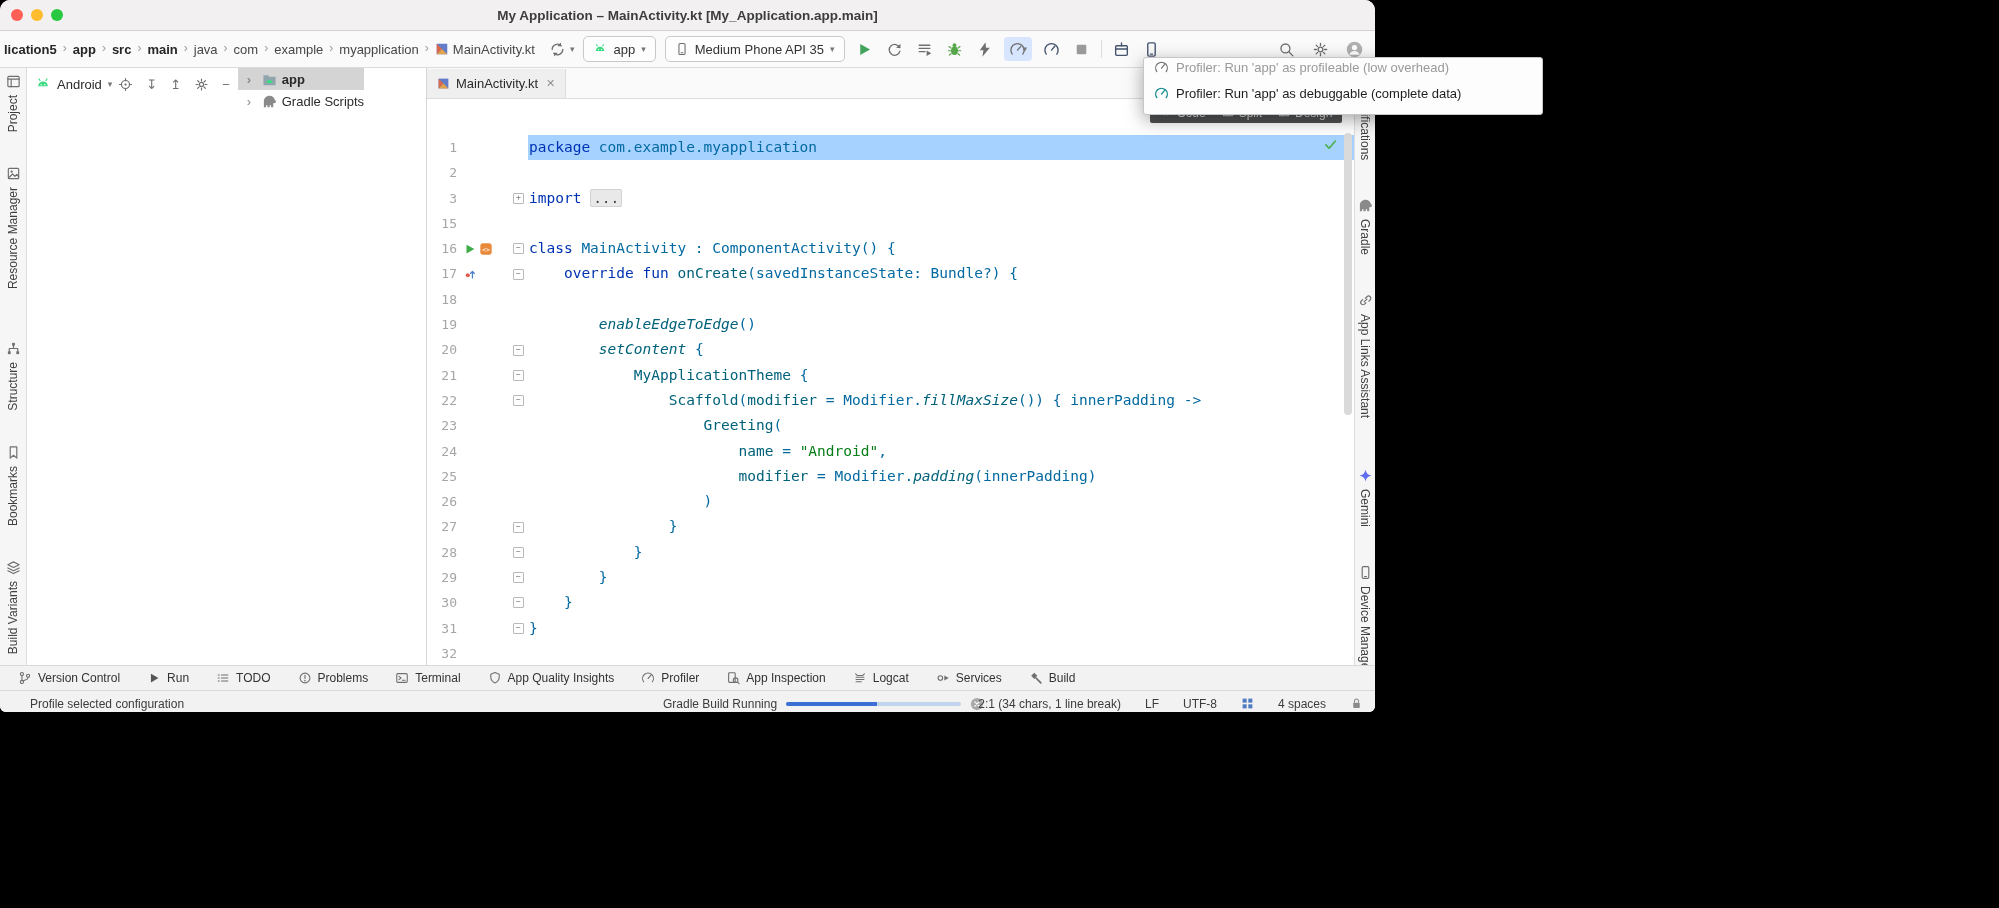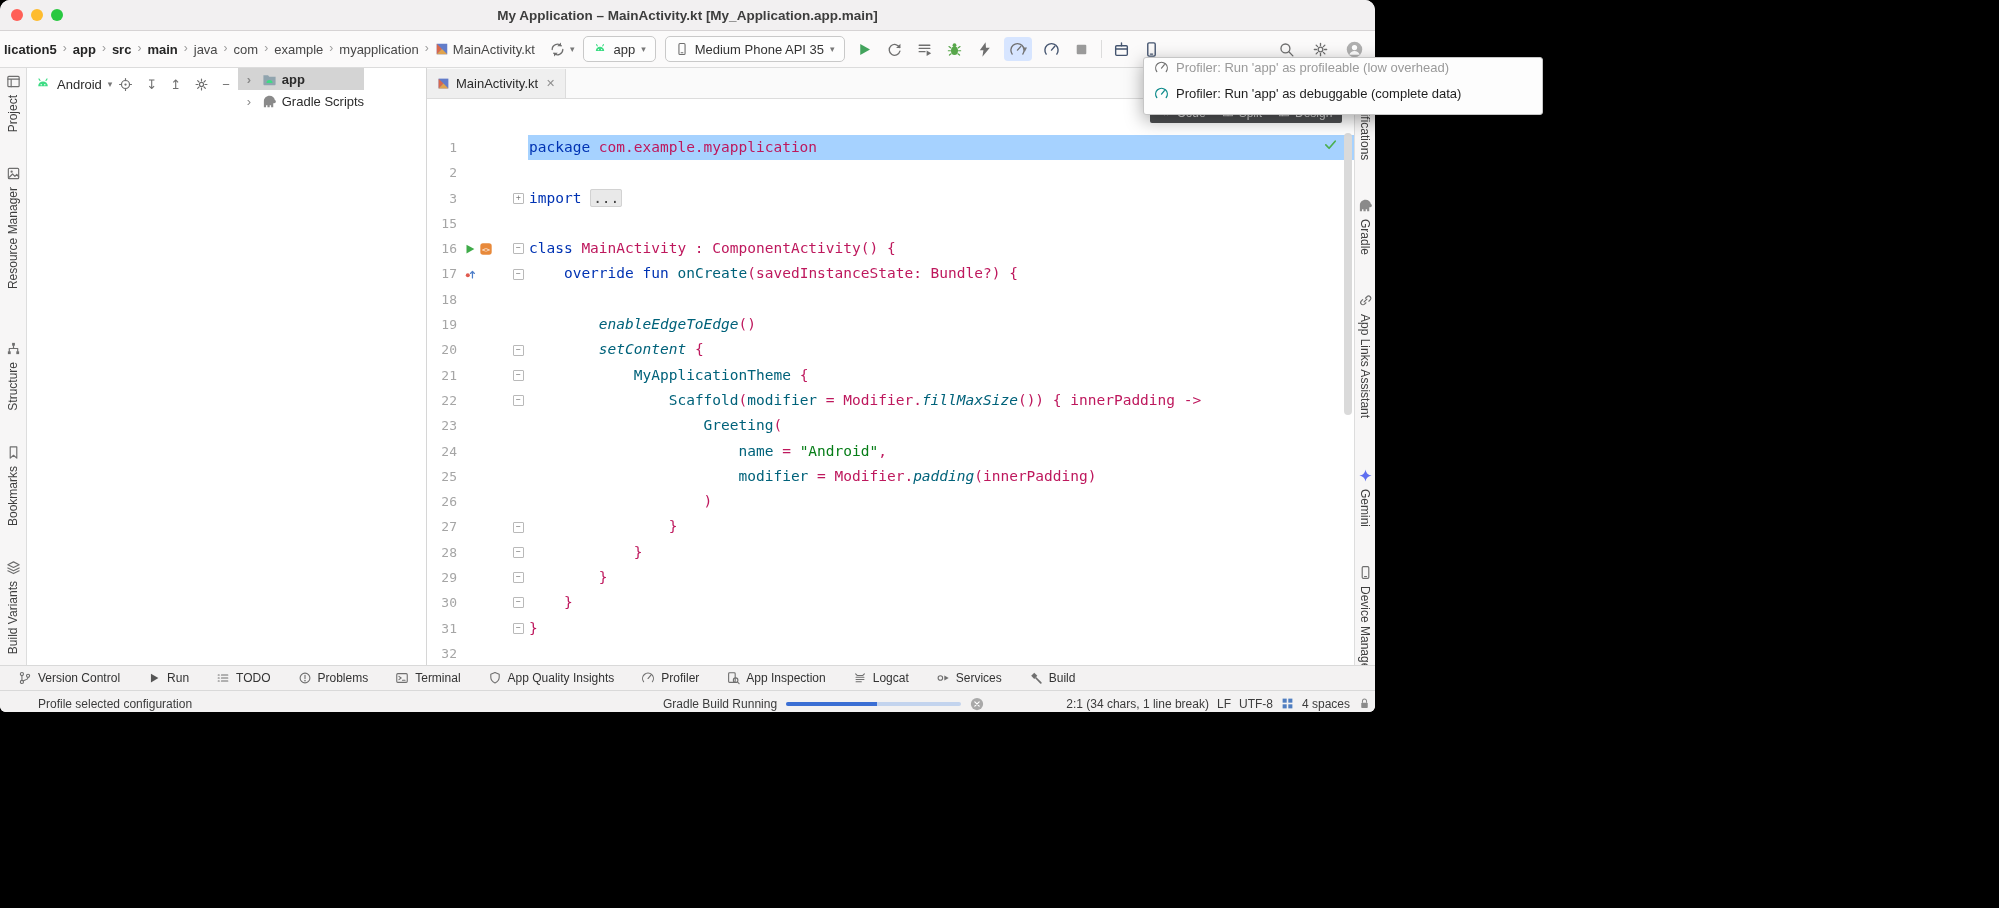--- a/index.html
+++ b/index.html
@@ -72,41 +72,41 @@
   .code-row{display:flex;height:25.3px;line-height:25.3px}
   .gutter-num{width:30px;text-align:right;color:#a5a5a5;font-size:13px;flex:none;cursor:pointer}
   .gutter-icons{width:46px;flex:none;display:flex;align-items:center;gap:2px;padding-left:6px}
   .gutter-icons svg{width:14px;height:14px;display:block}
   .fold-col{width:19px;flex:none;display:flex;align-items:center;justify-content:center}
   .fold-marker{width:9px;height:9px;border:1px solid #b9b9b9;background:#fff;color:#7a7a7a;font-size:8px;
                line-height:8px;text-align:center;border-radius:1px;cursor:pointer}
   .code-text{flex:1;white-space:pre;color:#000;padding-left:1px}
   .code-text.sel{background:#a6d2ff}
   .tok-kw{color:#0033b3}
-  .tok-pl{color:#be185d}
+  .tok-pl{color:#0369a1}
   .tok-fn{color:#00627a}
   .tok-fni{color:#00627a;font-style:italic}
   .tok-na{color:#00627a}
   .tok-str{color:#067d17}
   .tok-fold{background:#e9e9e9;border:1px solid #d2d2d2;border-radius:2px;padding:0 2px;color:#444}
   .insp-check{position:absolute;top:38px;right:16px}
   .insp-check svg{width:15px;height:15px}
   .scroll-thumb{position:absolute;top:34px;right:2px;width:8px;height:282px;background:#dadada;border-radius:4px}
   
   .bottombar{height:24px;background:#f3f2f2;border-top:1px solid #d9d9d9;display:flex;align-items:center;
              gap:27px;padding-left:18px;font-size:12px;color:#333;flex:none;white-space:nowrap}
   .bb-item{display:flex;align-items:center;gap:6px;cursor:pointer}
   .bb-item svg{width:14px;height:14px;display:block}
   .statusbar{height:25px;background:#f3f2f2;border-top:1px solid #d9d9d9;display:flex;align-items:center;
              font-size:12px;color:#3c3c3c;flex:none;position:relative}
-  .sb-left{margin-left:38px}
+  .sb-left{margin-left:30px}
   .sb-progress{position:absolute;left:663px;display:flex;align-items:center;gap:9px}
   .pbar{width:175px;height:4px;border-radius:2px;background:#c3d4ee;overflow:hidden}
   .pfill{width:52%;height:100%;background:#3b6fd4}
-  .sb-right{position:absolute;right:4px;display:flex;align-items:center;gap:8px}
+  .sb-right{position:absolute;right:12px;display:flex;align-items:center;gap:24px}
   .sb-right .ticon svg{width:13px;height:13px}
   
   .mode-bar{position:absolute;left:1150px;top:103px;height:20px;background:#4f5153;display:flex;align-items:center;
             gap:16px;padding:0 10px;z-index:5;border-radius:2px}
   .mode-item{display:flex;align-items:center;gap:5px;font-size:12px;color:#d8d8d8;cursor:pointer}
   .mode-item svg{width:12px;height:12px}
   .popup{position:absolute;left:1143px;top:57px;width:398px;background:#fdfdfd;border:1px solid #c6c6c6;
          border-radius:3px;box-shadow:0 5px 18px rgba(0,0,0,.35);z-index:20;padding:2px 0}
   .popup-row{height:26px;display:flex;gap:7px;padding:0 10px;font-size:13px;cursor:pointer}
   .popup-row svg{width:15px;height:15px;flex:none}

